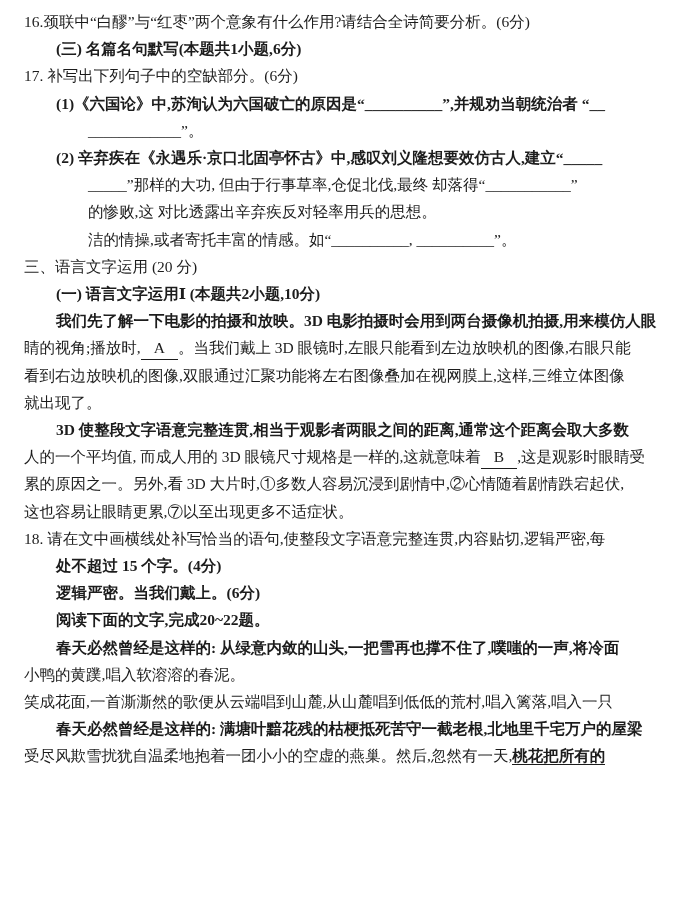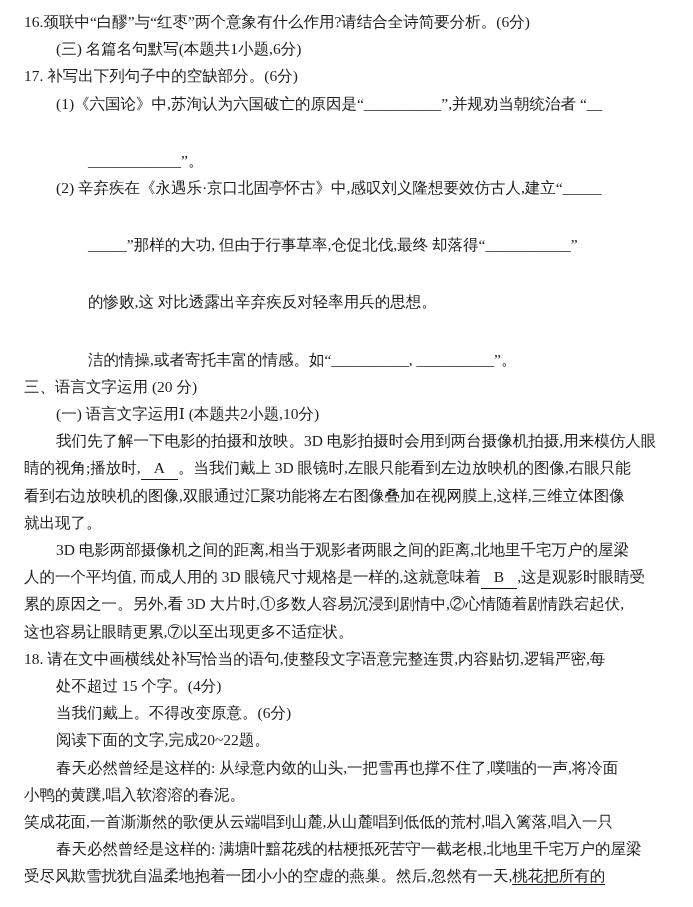--- a/index.html
+++ b/index.html
@@ -10,55 +10,55 @@
     background: #ffffff;
     color: #1c1c1c;
     padding: 8px 24px 0 24px;
     font-family: "Liberation Serif", "DejaVu Serif", serif;
     font-size: 15.5px;
     line-height: 27.2px;
     overflow: hidden;
   }
   .doc { width: 100%; }
   .line { white-space: pre; }
-  .i1 { padding-left: 32px; }
-  .i2 { padding-left: 64px; margin-top: 30px; }
+  .i1 { padding-left: 32px; font-weight: bold; }
+  .i2 { padding-left: 64px; }
   .blank {
     border-bottom: 1px solid #1c1c1c;
     padding: 0 13px;
     display: inline-block;
     line-height: 22px;
   }
-  .ul { border-bottom: 1px solid #1c1c1c; }
+  .ul { border-bottom: 1px solid #1c1c1c; font-weight: bold; }
 </style>
 </head>
 <body>
 
 <div class="doc">
   <div class="line">16.颈联中“白醪”与“红枣”两个意象有什么作用?请结合全诗简要分析。(6分)</div>
   <div class="line i1">(三) 名篇名句默写(本题共1小题,6分)</div>
   <div class="line">17. 补写出下列句子中的空缺部分。(6分)</div>
   <div class="line i1">(1)《六国论》中,苏洵认为六国破亡的原因是“__________”,并规劝当朝统治者 “__</div>
   <div class="line i2">____________”。</div>
   <div class="line i1">(2) 辛弃疾在《永遇乐·京口北固亭怀古》中,感叹刘义隆想要效仿古人,建立“_____</div>
   <div class="line i2">_____”那样的大功, 但由于行事草率,仓促北伐,最终 却落得“___________”</div>
   <div class="line i2">的惨败,这 对比透露出辛弃疾反对轻率用兵的思想。</div>
   <div class="line i2">洁的情操,或者寄托丰富的情感。如“__________, __________”。</div>
   <div class="line">三、语言文字运用 (20 分)</div>
   <div class="line i1">(一) 语言文字运用Ⅰ (本题共2小题,10分)</div>
   <div class="line i1">我们先了解一下电影的拍摄和放映。3D 电影拍摄时会用到两台摄像机拍摄,用来模仿人眼</div>
   <div class="line"><span>睛的视角;播放时,</span><span class="blank">A</span><span>。当我们戴上 3D 眼镜时,左眼只能看到左边放映机的图像,右眼只能</span></div>
   <div class="line">看到右边放映机的图像,双眼通过汇聚功能将左右图像叠加在视网膜上,这样,三维立体图像</div>
   <div class="line">就出现了。</div>
-  <div class="line i1">3D 电影两部摄像机之间的距离,相当于观影者两眼之间的距离,北地里千宅万户的屋梁</div>
+  <div class="line i1">3D 使整段文字语意完整连贯,相当于观影者两眼之间的距离,通常这个距离会取大多数</div>
   <div class="line"><span>人的一个平均值, 而成人用的 3D 眼镜尺寸规格是一样的,这就意味着</span><span class="blank">B</span><span>,这是观影时眼睛受</span></div>
   <div class="line">累的原因之一。另外,看 3D 大片时,①多数人容易沉浸到剧情中,②心情随着剧情跌宕起伏,</div>
   <div class="line">这也容易让眼睛更累,⑦以至出现更多不适症状。</div>
   <div class="line">18. 请在文中画横线处补写恰当的语句,使整段文字语意完整连贯,内容贴切,逻辑严密,每</div>
   <div class="line i1">处不超过 15 个字。(4分)</div>
-  <div class="line i1">当我们戴上。不得改变原意。(6分)</div>
+  <div class="line i1">逻辑严密。当我们戴上。(6分)</div>
   <div class="line i1">阅读下面的文字,完成20~22题。</div>
   <div class="line i1">春天必然曾经是这样的: 从绿意内敛的山头,一把雪再也撑不住了,噗嗤的一声,将冷面</div>
   <div class="line">小鸭的黄蹼,唱入软溶溶的春泥。</div>
   <div class="line">笑成花面,一首澌澌然的歌便从云端唱到山麓,从山麓唱到低低的荒村,唱入篱落,唱入一只</div>
   <div class="line i1">春天必然曾经是这样的: 满塘叶黯花残的枯梗抵死苦守一截老根,北地里千宅万户的屋梁</div>
   <div class="line"><span>受尽风欺雪扰犹自温柔地抱着一团小小的空虚的燕巢。然后,忽然有一天,</span><span class="ul">桃花把所有的</span></div>
 </div>
 
 </body></html>

